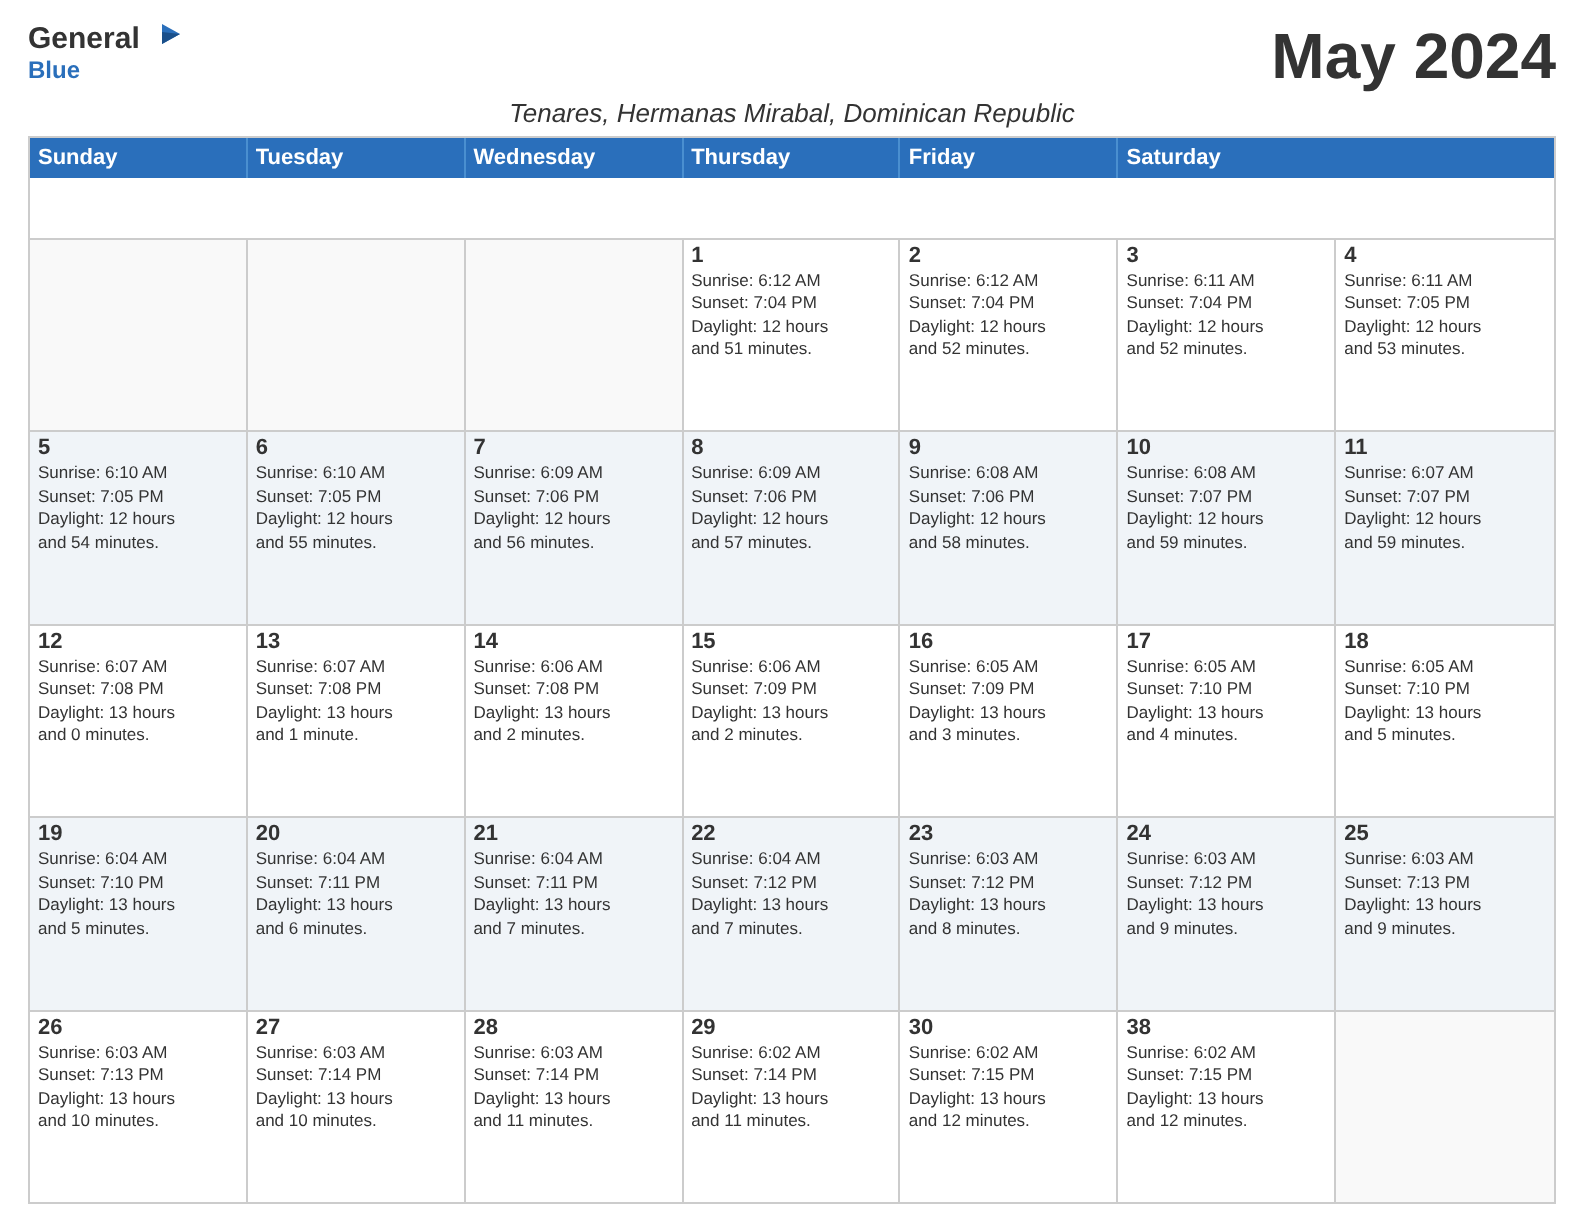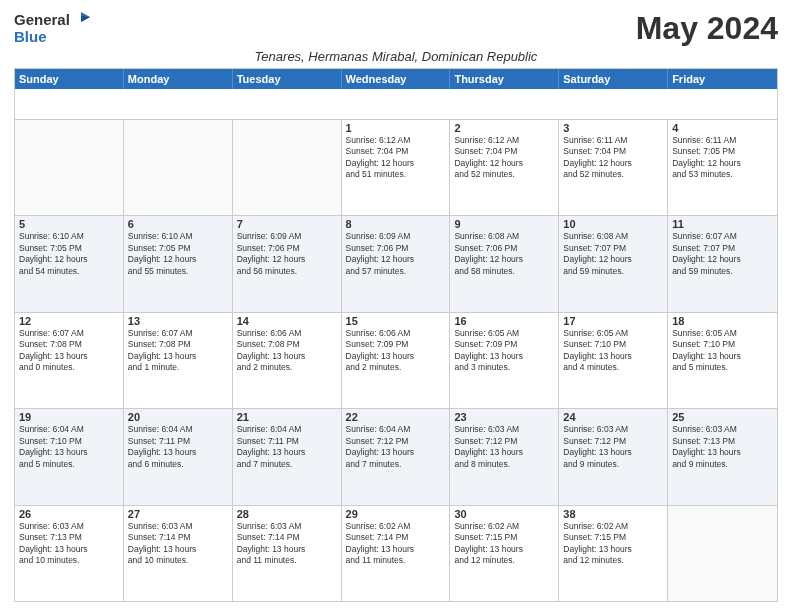--- a/index.html
+++ b/index.html
@@ -32,21 +32,21 @@
       display: flex;
       align-items: center;
       gap: 0px;
     }
     .logo-general {
       font-size: 15px;
       font-weight: bold;
       color: #333;
     }
     .logo-blue {
-      font-size: 15px;
+      font-size: 12px;
       font-weight: bold;
       color: #2a6fbb;
     }
     .logo-icon {
       width: 18px;
       height: 18px;
       margin-left: 2px;
     }
     .title-block {
       text-align: left;
@@ -144,26 +144,25 @@
     </div>
     <div class="title-block">
       <div class="month-title">May 2024</div>
     </div>
   </div>
   <div class="subtitle">Tenares, Hermanas Mirabal, Dominican Republic</div>
 
   <div class="calendar">
     <div class="cal-header-row">
     <div class="cal-header-cell">Sunday</div>
-        <div class="cal-header-cell">Monday</div>
         <div class="cal-header-cell">Tuesday</div>
         <div class="cal-header-cell">Wednesday</div>
         <div class="cal-header-cell">Thursday</div>
+        <div class="cal-header-cell">Friday</div>
         <div class="cal-header-cell">Saturday</div>
-        <div class="cal-header-cell">Friday</div>
       </div>
     <div class="cal-body">
     <div class="cal-row">
           <div class="cal-cell empty"></div>
           <div class="cal-cell empty"></div>
           <div class="cal-cell empty"></div>
           <div class="cal-cell">
             <div class="day-num">1</div>
             <div class="day-info" style="white-space: pre-line;">Sunrise: 6:12 AM
 Sunset: 7:04 PM

